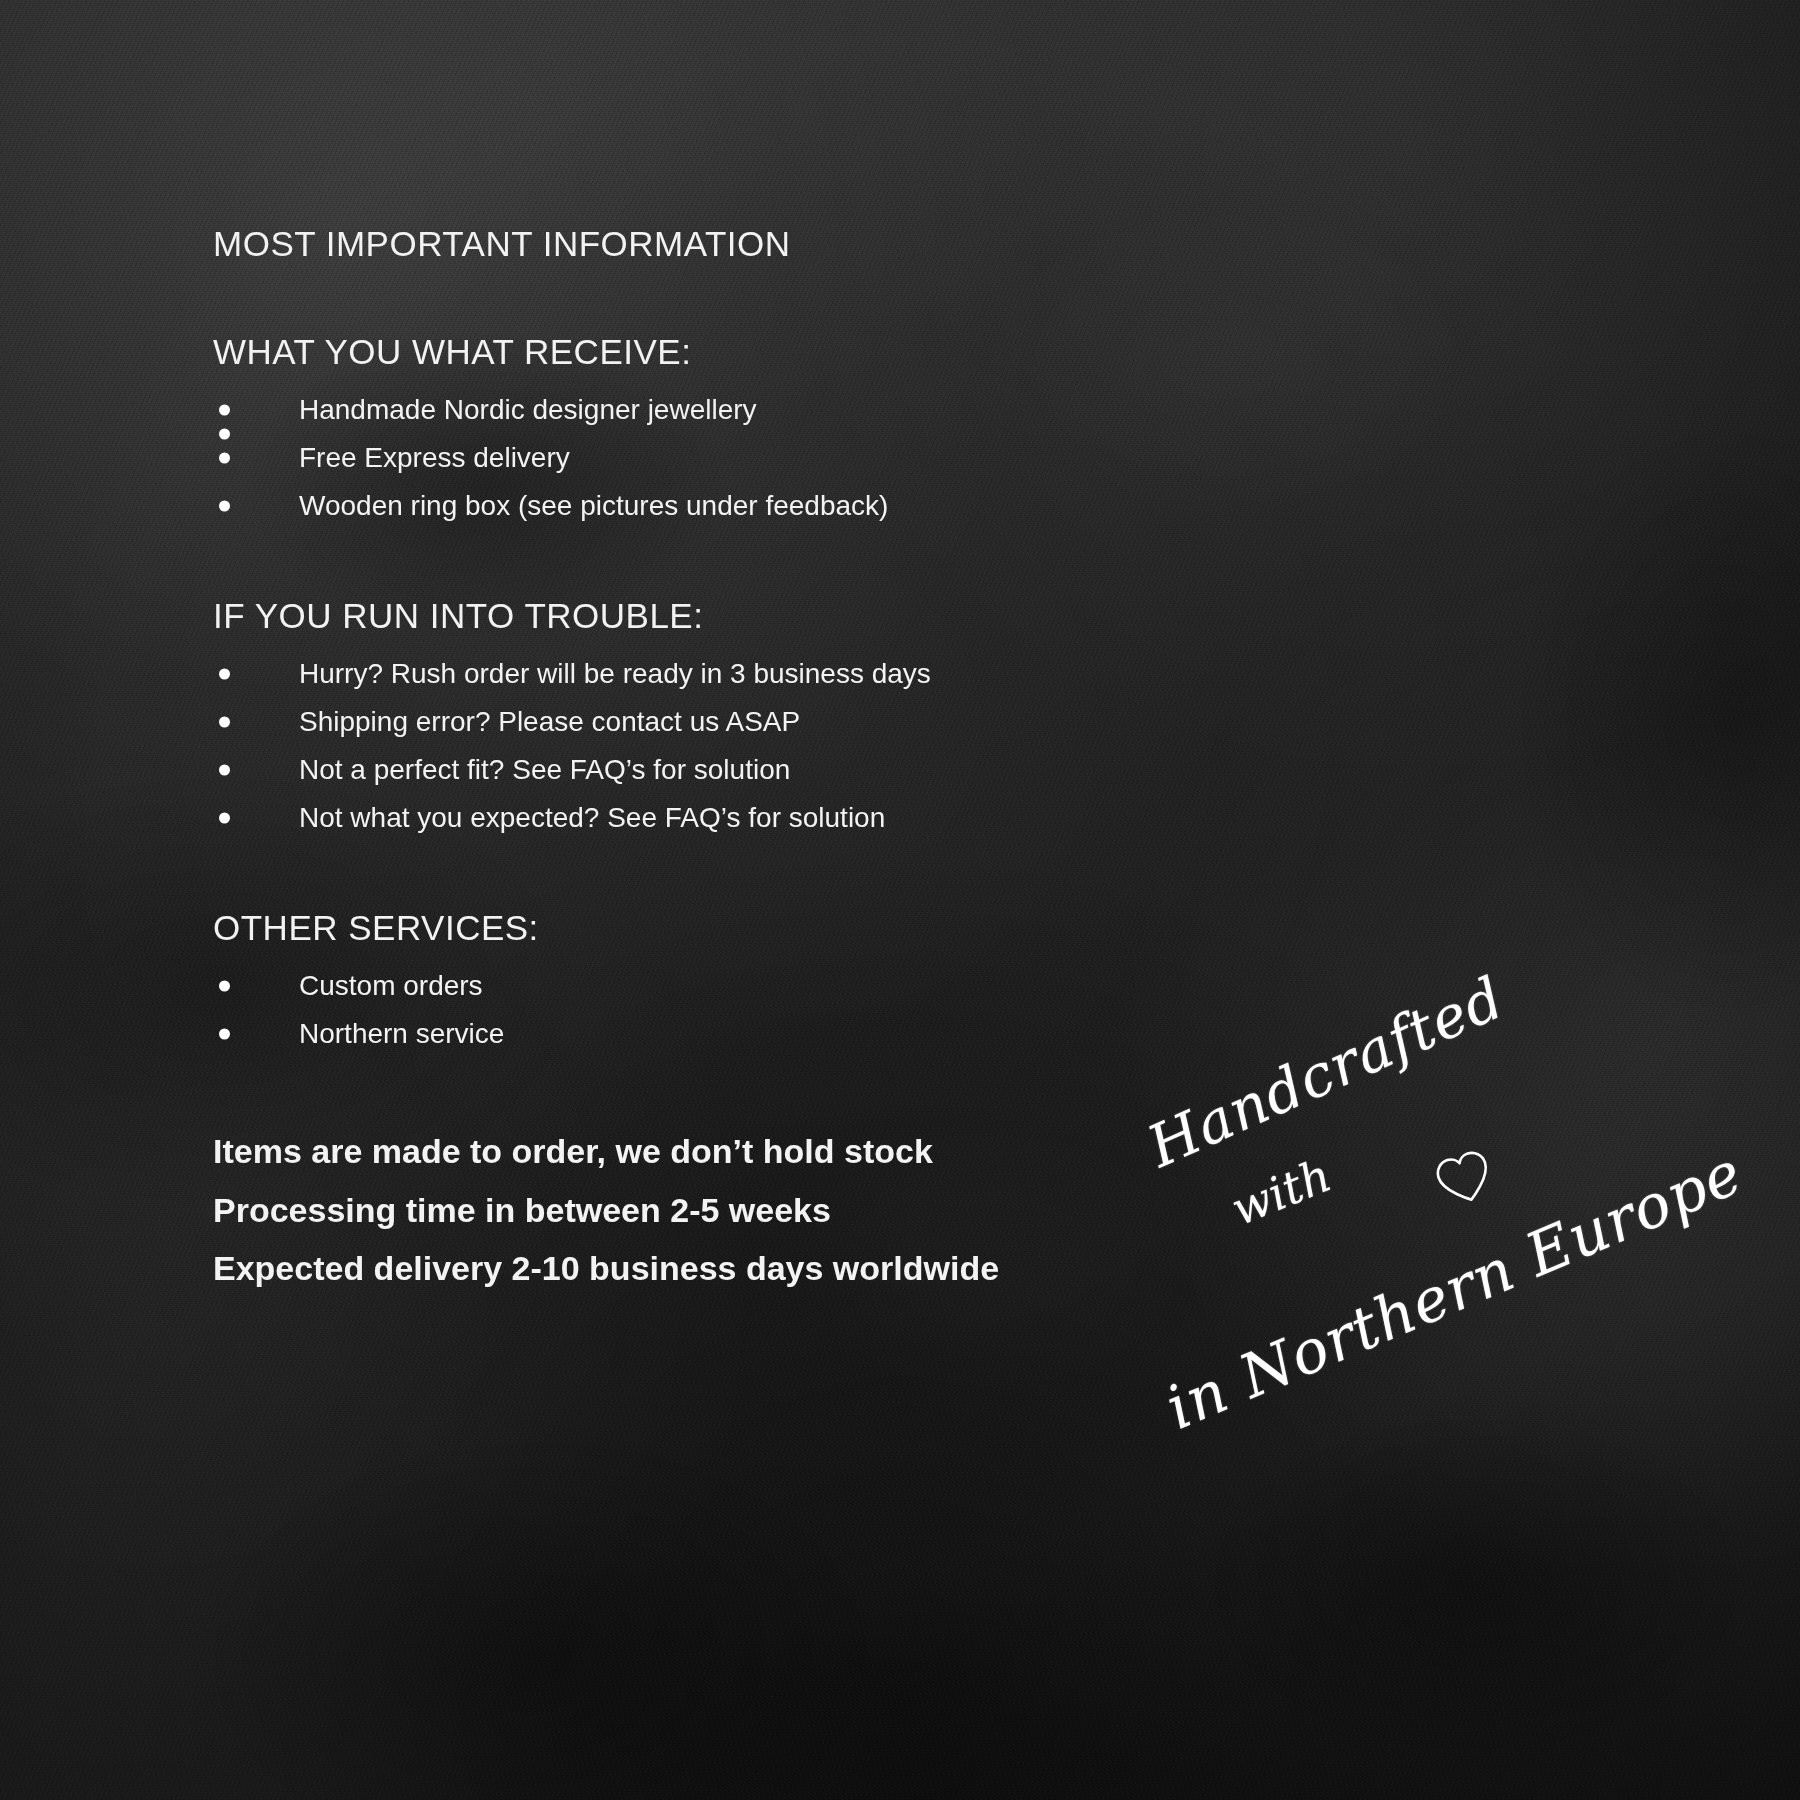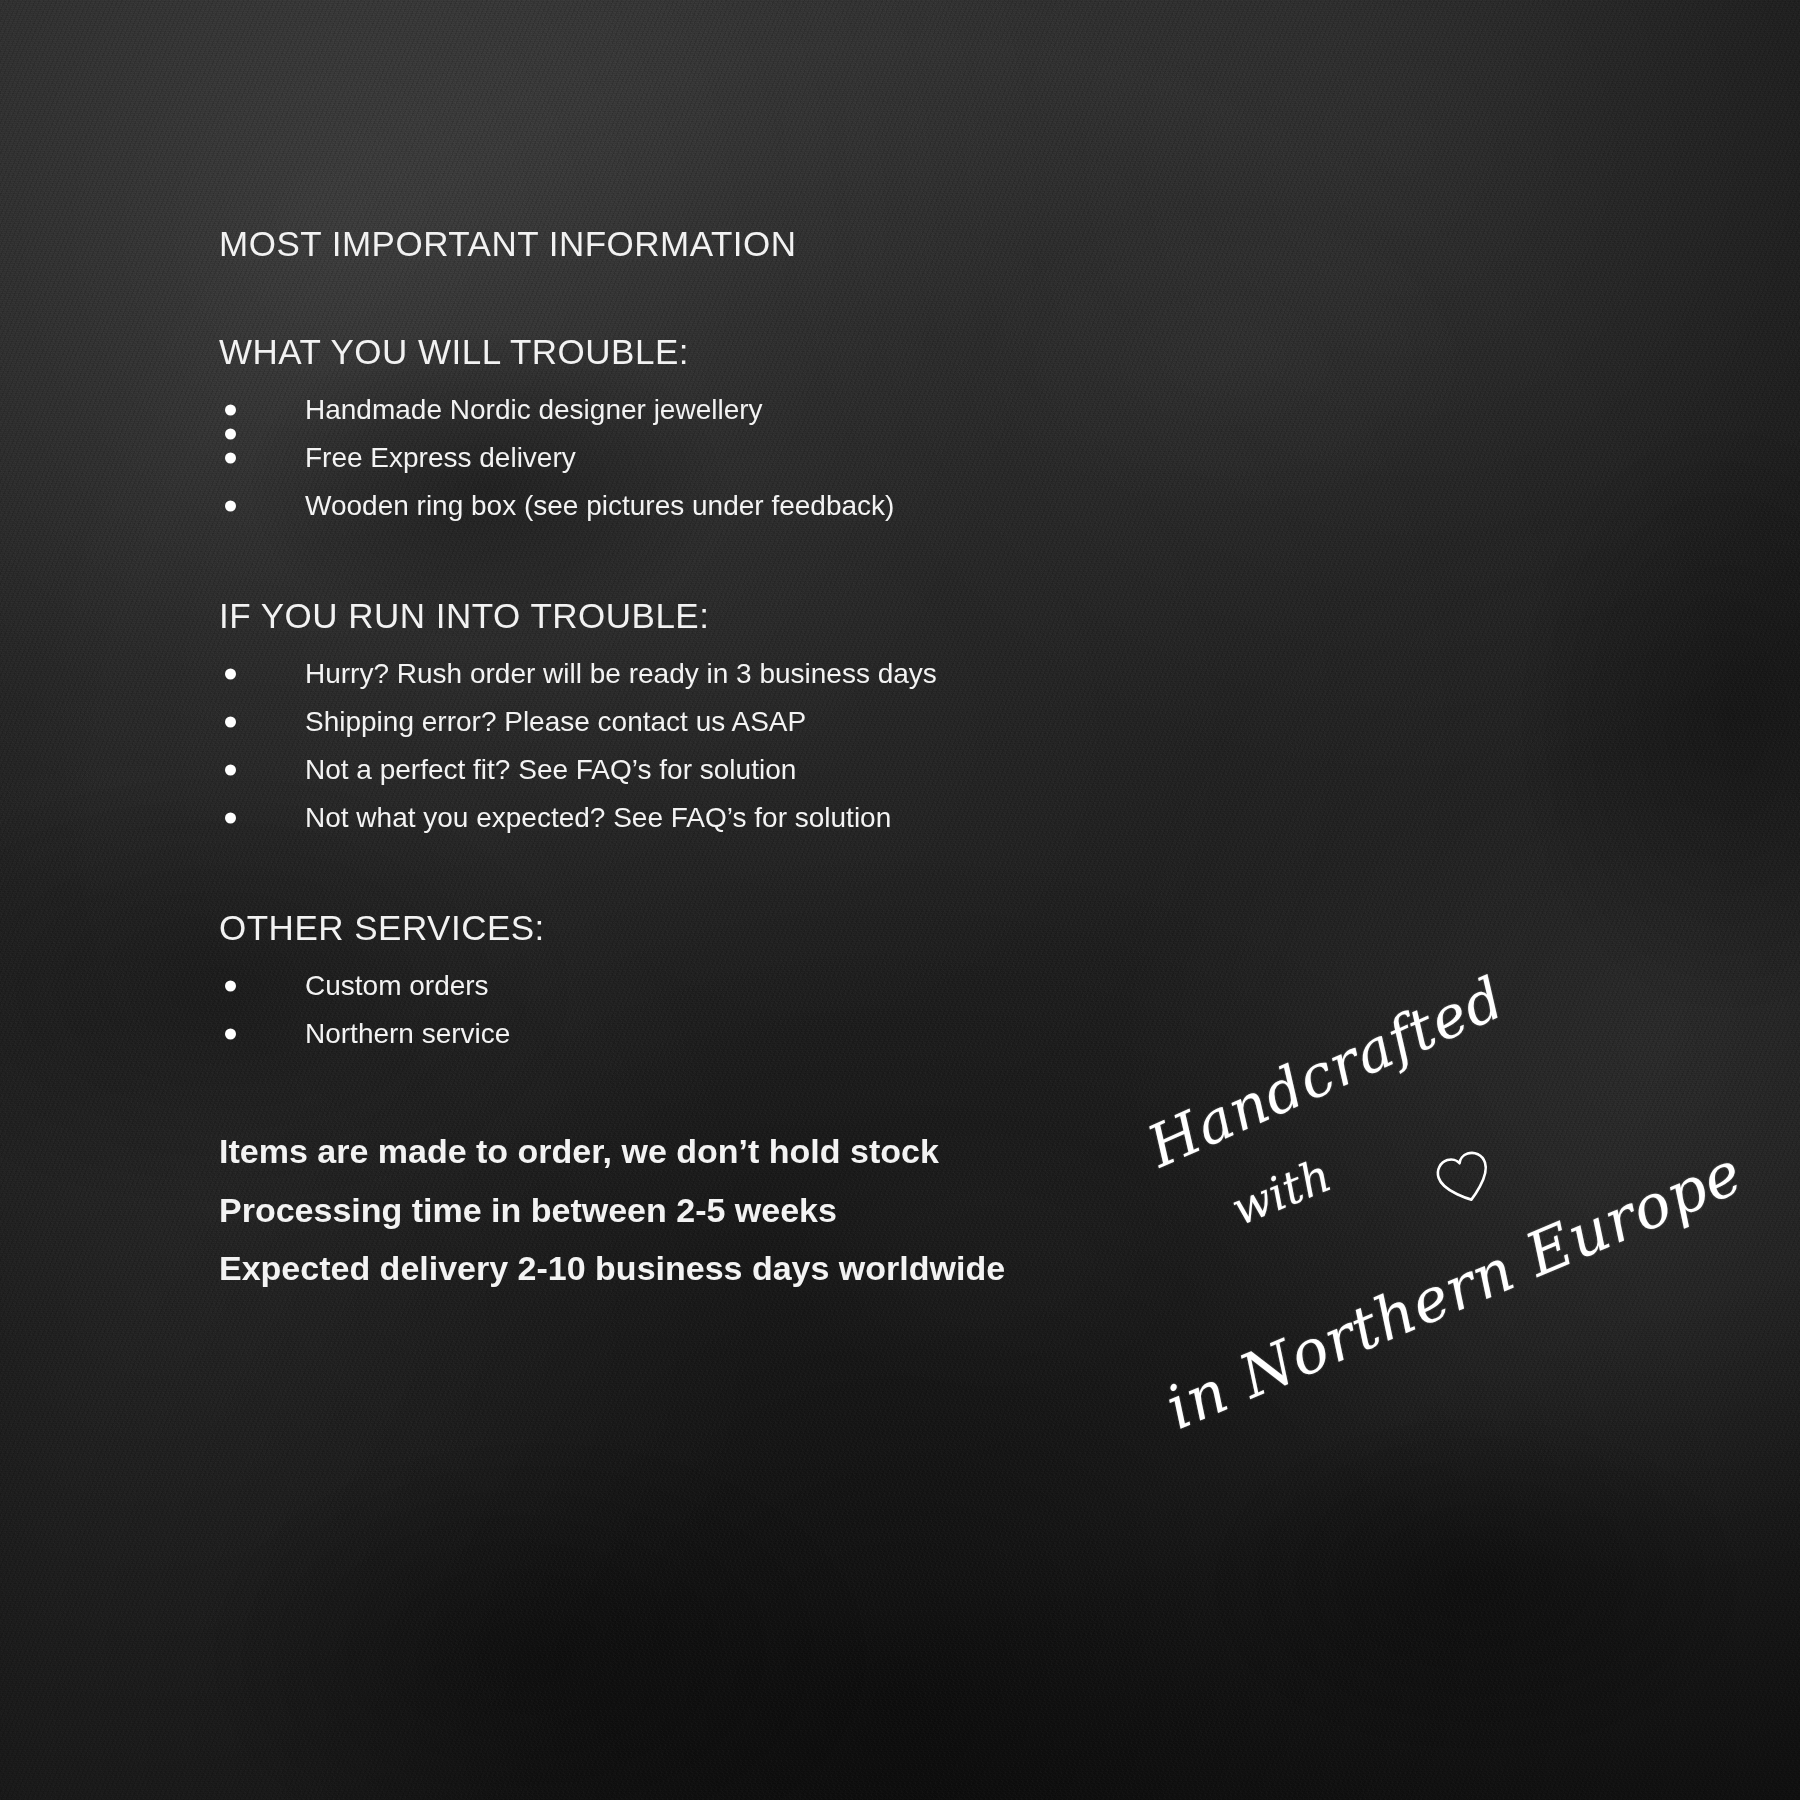--- a/index.html
+++ b/index.html
@@ -53,21 +53,21 @@
       radial-gradient(ellipse 380px 240px at 82% 88%, rgba(0,0,0,0.32), rgba(0,0,0,0) 70%);
   }
   .bg-vignette {
     position: absolute;
     inset: 0;
     background: radial-gradient(ellipse 115% 110% at 50% 45%, rgba(0,0,0,0) 38%, rgba(0,0,0,0.45) 82%, rgba(0,0,0,0.72) 100%);
   }
 
   .content {
     position: absolute;
-    left: 219px;
+    left: 213px;
     top: 222px;
     width: 1320px;
   }
 
   .section-title {
     font-size: 35px;
     letter-spacing: 0.5px;
     line-height: 1.25;
     color: #f2f2f2;
     font-weight: 400;
@@ -164,21 +164,21 @@
   <div class="bg-grain"></div>
   <div class="bg-vignette"></div>
 
   <div class="content">
 
     <div class="section-title">MOST IMPORTANT INFORMATION</div>
 
     <div class="block-gap-lg"></div>
 
     <div>
-      <div class="section-title">WHAT YOU WILL TROUBLE:</div>
+      <div class="section-title">WHAT YOU WHAT RECEIVE:</div>
       <ul class="bullets">
         <li><span class="dot"></span><span>Handmade Nordic designer jewellery</span></li>
         <li><span class="dot"></span></li>
         <li><span class="dot"></span><span>Free Express delivery</span></li>
         <li><span class="dot"></span><span>Wooden ring box (see pictures under feedback)</span></li>
       </ul>
     </div>
 
     <div class="block-gap-lg"></div>
 

